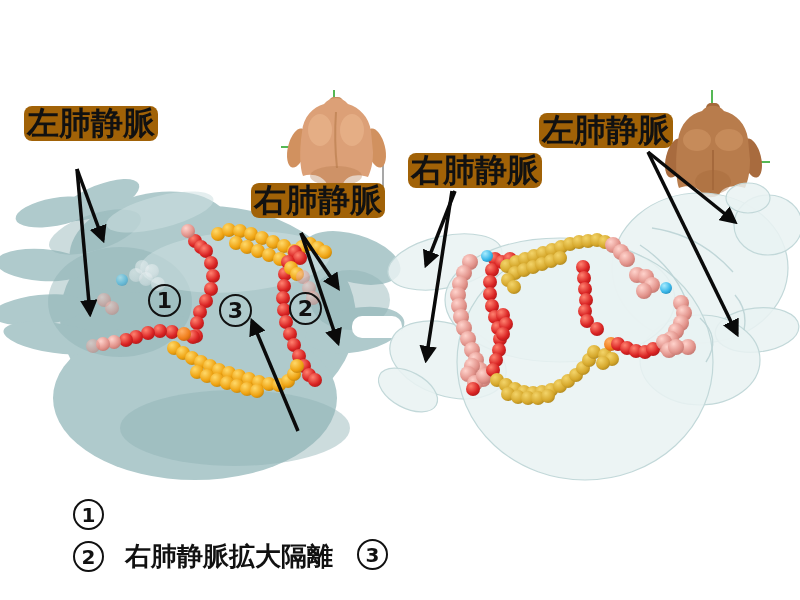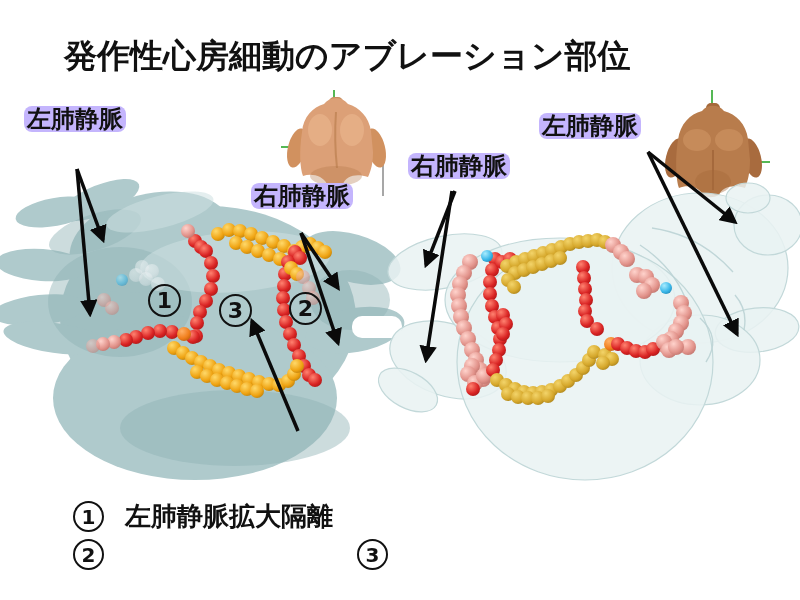--- a/index.html
+++ b/index.html
@@ -10,22 +10,22 @@
   svg.layer{position:absolute;left:0;top:0;pointer-events:none;}
   .balls{position:absolute;left:0;top:0;width:800px;height:600px;pointer-events:none;}
   .ball{position:absolute;border-radius:50%;}
   .ball.red{background:radial-gradient(circle at 35% 30%,#ff8270,#d92323 55%,#8c1010 100%);}
   .ball.gold{background:radial-gradient(circle at 35% 30%,#ffd96a,#efa312 55%,#9c6a08 100%);}
   .ball.mustard{background:radial-gradient(circle at 35% 30%,#f3d46a,#d6a82c 55%,#8f6c12 100%);}
   .ball.pink{background:radial-gradient(circle at 35% 30%,#ffd3cc,#e2938b 55%,#a85f58 100%);}
   .ball.orange{background:radial-gradient(circle at 35% 30%,#ffb066,#f07d1a 55%,#9c4d08 100%);}
   .ball.cyan{background:radial-gradient(circle at 35% 30%,#a8ecff,#38b6e8 55%,#1c6f96 100%);}
   .ball.white{background:radial-gradient(circle at 35% 30%,#ffffff,#e9eff1 55%,#c2ccce 100%);}
-  .lbl{position:absolute;font-size:24px;font-weight:600;white-space:nowrap;
-       background:#c4b5fd;padding:0 3px;border-radius:8px;line-height:1.1;}
+  .lbl{position:absolute;font-size:32px;font-weight:600;white-space:nowrap;
+       background:#a16207;padding:0 3px;border-radius:8px;line-height:1.1;}
   .marker{position:absolute;width:33px;height:33px;border:2.5px solid #111;border-radius:50%;
           box-sizing:border-box;display:flex;align-items:center;justify-content:center;
           font-size:22px;font-weight:600;background:transparent;}
   .leg{position:absolute;display:flex;align-items:center;gap:21px;}
   .num-circle{width:31px;height:31px;border:2px solid #111;border-radius:50%;
           box-sizing:border-box;display:flex;align-items:center;justify-content:center;
           font-size:20px;font-weight:600;flex:0 0 auto;}
   .leg-text{font-size:26px;font-weight:600;white-space:nowrap;}
 </style>
 </head>
@@ -324,41 +324,40 @@
       <line x1="301" y1="233" x2="338" y2="288" marker-end="url(#ah)"></line>
       <line x1="301" y1="233" x2="338" y2="343" marker-end="url(#ah)"></line>
       <line x1="298" y1="431" x2="252" y2="321" marker-end="url(#ah)"></line>
       <line x1="455" y1="191" x2="426" y2="265" marker-end="url(#ah)"></line>
       <line x1="452" y1="191" x2="426" y2="360" marker-end="url(#ah)"></line>
       <line x1="648" y1="152" x2="735" y2="222" marker-end="url(#ah)"></line>
       <line x1="648" y1="152" x2="737" y2="334" marker-end="url(#ah)"></line>
     </g>
   </svg>
 
-  <div class="title">発作性心房細動のアブレーション部位</div>
 
   <div class="lbl" style="left:24px;top:106px">左肺静脈</div>
   <div class="lbl" style="left:251px;top:183px">右肺静脈</div>
   <div class="lbl" style="left:408px;top:153px">右肺静脈</div>
   <div class="lbl" style="left:539px;top:113px">左肺静脈</div>
 
   <div class="marker" style="left:148px;top:284px">
       <span>1</span>
     </div>
   <div class="marker" style="left:219px;top:294px">
       <span>3</span>
     </div>
   <div class="marker" style="left:289px;top:292px">
       <span>2</span>
     </div>
 
   <div class="leg" style="left:73px;top:499px">
     <span class="num-circle">1</span>
-    <span class="leg-text">左肺静脈拡大隔離</span>
   </div>
   <div class="leg" style="left:73px;top:539px">
     <span class="num-circle">2</span>
+    <span class="leg-text">右肺静脈拡大隔離</span>
   </div>
   <div class="leg" style="left:357px;top:539px">
     <span class="num-circle">3</span>
   </div>
 
 </div>
 
 </body></html>

